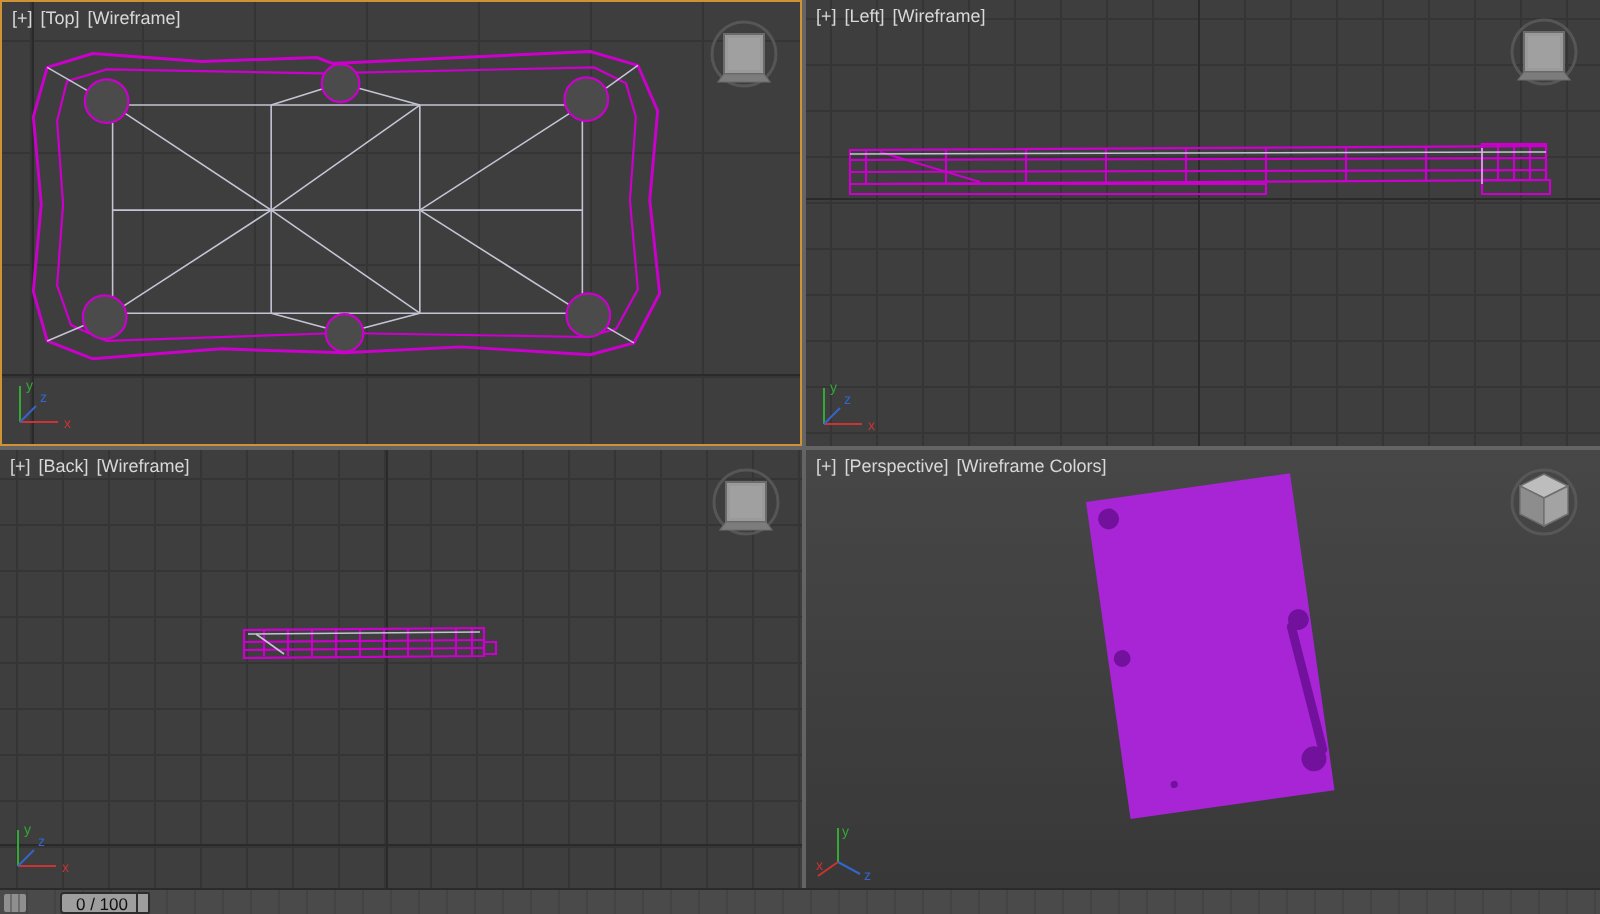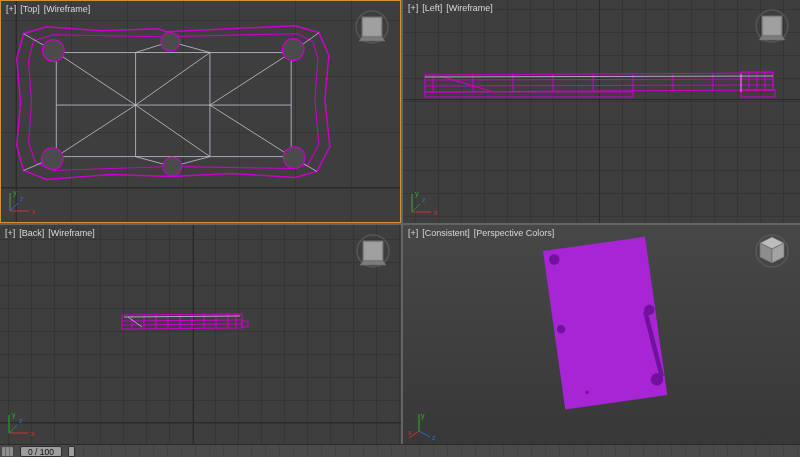--- a/index.html
+++ b/index.html
@@ -42,21 +42,21 @@
   .sdark  { fill: var(--solid_dark); }
   .stick  { stroke: var(--solid_dark); stroke-width: 4.5; stroke-linecap: round; }
   .ring   { fill: none; stroke: #5a5a5a; stroke-width: 1.5; opacity: 0.85; }
 
   .timeline { position: absolute; left: 0; top: 444px; width: 800px; height: 13px;
     background: var(--timeline_bg); border-top: 1px solid #2b2b2b;
     background-image: repeating-linear-gradient(90deg, transparent 0 13px, #434343 13px 14px); }
   .tl-grip { position: absolute; left: 2px; top: 2px; width: 11px; height: 9px;
     background: #8f8f8f; border-radius: 1px;
     background-image: linear-gradient(90deg, #8f8f8f 3px, #6d6d6d 3px, #6d6d6d 4px, #8f8f8f 4px, #8f8f8f 7px, #6d6d6d 7px, #6d6d6d 8px, #8f8f8f 8px); }
-  .tl-slider { position: absolute; left: 20px; top: 1px; height: 11px; padding: 0 7px;
+  .tl-slider { position: absolute; left: 30px; top: 1px; height: 11px; padding: 0 7px;
     background: var(--timeline_button); border: 1px solid #2d2d2d; border-radius: 2px;
     font-size: 8.5px; color: #101010; display: flex; align-items: center; white-space: nowrap; }
   .tl-handle { position: absolute; left: 68px; top: 1px; width: 7px; height: 11px;
     background: var(--timeline_button); border: 1px solid #2d2d2d; border-radius: 1px; }
 </style>
 </head>
 <body>
 
 <div class="stage">
 
@@ -238,22 +238,22 @@
         <circle class="sdark" cx="7" cy="80" r="4.2"></circle>
         <circle class="sdark" cx="97" cy="73" r="5.2"></circle>
         <circle class="sdark" cx="95" cy="143" r="6.2"></circle>
         <line class="stick" x1="93" y1="76" x2="100" y2="139"></line>
         <circle class="sdark" cx="24" cy="146" r="1.8"></circle>
       </g>
     </svg>
 
     <div class="vp-label">
       <span>[+]</span>
-      <span>[Consistent]</span>
-      <span>[Perspective Colors]</span>
+      <span>[Perspective]</span>
+      <span>[Wireframe Colors]</span>
     </div>
 
     <svg class="viewcube" viewBox="0 0 44 44">
       <circle class="ring" cx="22" cy="21" r="16"></circle>
       <polygon points="22,7 34,13 22,19 10,13" fill="#bdbdbd" stroke="#6f6f6f" stroke-width="0.7"></polygon>
       <polygon points="10,13 22,19 22,33 10,27" fill="#8d8d8d" stroke="#6f6f6f" stroke-width="0.7"></polygon>
       <polygon points="34,13 22,19 22,33 34,27" fill="#a3a3a3" stroke="#6f6f6f" stroke-width="0.7"></polygon>
     </svg>
 
     <svg class="tripod" viewBox="0 0 38 32">

